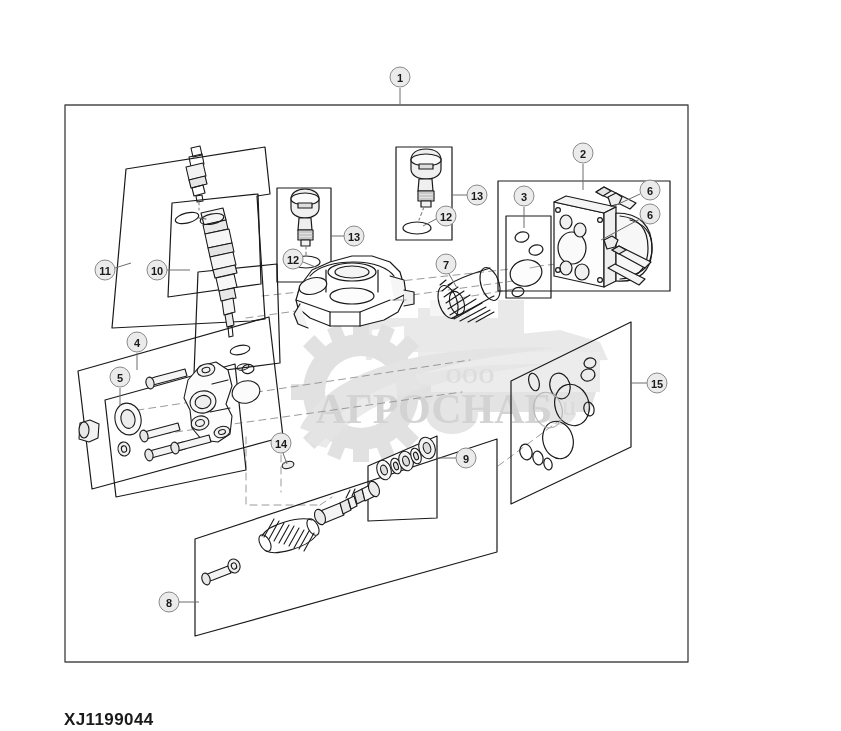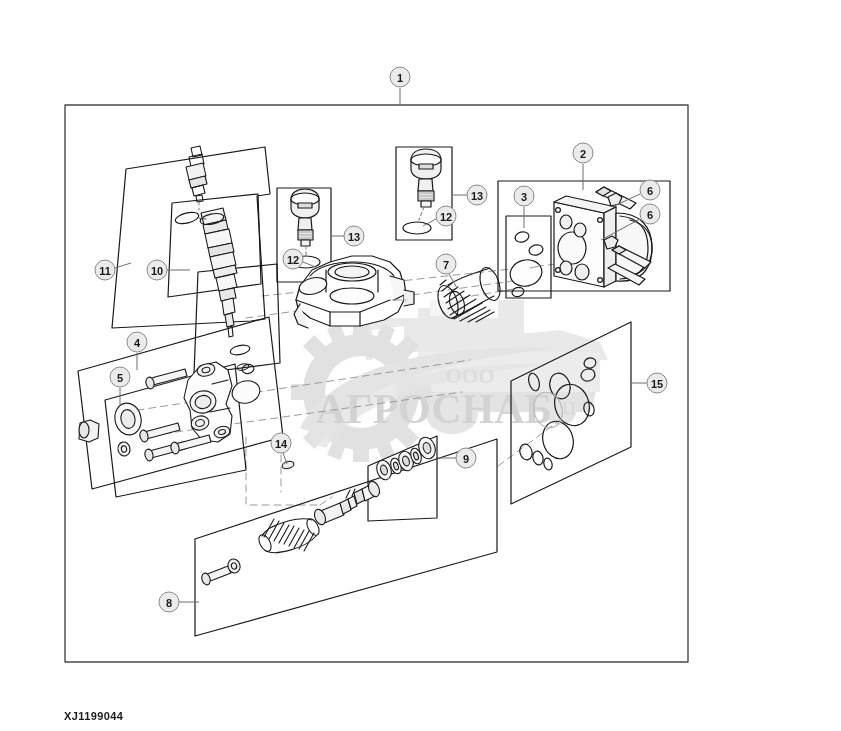--- a/index.html
+++ b/index.html
@@ -10,21 +10,21 @@
 
   svg.layer{position:absolute;left:0;top:0;width:841px;height:731px;overflow:visible;}
 
   
   #wm{z-index:1;}
   #art{z-index:2;}
   #callouts{z-index:3;}
 
   .caption{
     position:absolute;left:64px;top:710px;
-    font-size:11px;font-weight:bold;color:#1a1a1a;
+    font-size:17px;font-weight:bold;color:#1a1a1a;
     letter-spacing:.4px;white-space:nowrap;
   }
 
   .badge-circle{fill:#ebebeb;stroke:#8a8a8a;stroke-width:1;}
   .badge-text{fill:#1a1a1a;font-family:"Liberation Sans",sans-serif;
               font-size:11px;font-weight:bold;text-anchor:middle;
               dominant-baseline:central;}
   .leader{stroke:#6d6d6d;stroke-width:1;fill:none;}
 </style>
 </head>

